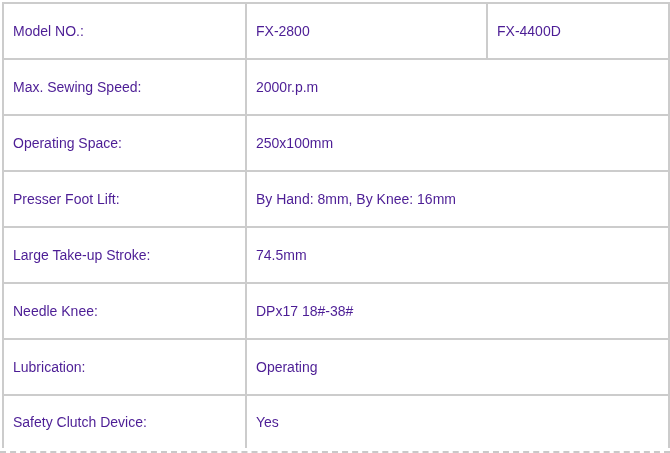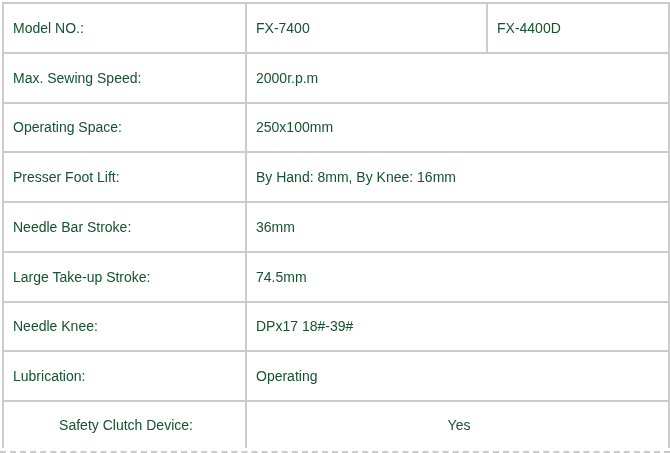--- a/index.html
+++ b/index.html
@@ -18,75 +18,70 @@
   table.spec-table {
     border-collapse: collapse;
     table-layout: fixed;
     width: 666px;
     height: 446px;
     background: #ffffff;
   }
   table.spec-table td {
     border: 2px solid #cccccc;
     font-size: 14px;
-    color: #14532d;
+    color: #4c1d95;
     padding: 0 6px 0 9px;
     vertical-align: middle;
     white-space: nowrap;
     overflow: hidden;
     background: #ffffff;
   }
   
   table.spec-table tr:last-child td {
     border-bottom: none;
-    text-align: center;
   }
   col.c1 { width: 243px; }
   col.c2 { width: 241px; }
   col.c3 { width: 182px; }
 </style>
 </head>
 <body>
 
 <div class="spec-wrap">
   <table class="spec-table">
     <colgroup>
       <col class="c1">
         <col class="c2">
         <col class="c3">
     </colgroup>
     <tbody>
       <tr>
         <td>Model NO.:</td>
-        <td>FX-7400</td>
+        <td>FX-2800</td>
         <td>FX-4400D</td>
       </tr>
       <tr>
         <td>Max. Sewing Speed:</td>
         <td colspan="2">2000r.p.m</td>
       </tr>
       <tr>
         <td>Operating Space:</td>
         <td colspan="2">250x100mm</td>
       </tr>
       <tr>
         <td>Presser Foot Lift:</td>
         <td colspan="2">By Hand: 8mm, By Knee: 16mm</td>
       </tr>
       <tr>
-        <td>Needle Bar Stroke:</td>
-        <td colspan="2">36mm</td>
-      </tr>
-      <tr>
         <td>Large Take-up Stroke:</td>
         <td colspan="2">74.5mm</td>
       </tr>
       <tr>
         <td>Needle Knee:</td>
-        <td colspan="2">DPx17 18#-39#</td>
+        <td colspan="2">DPx17 18#-38#</td>
       </tr>
       <tr>
         <td>Lubrication:</td>
         <td colspan="2">Operating</td>
       </tr>
       <tr>
         <td>Safety Clutch Device:</td>
         <td colspan="2">Yes</td>
       </tr>
     </tbody>

